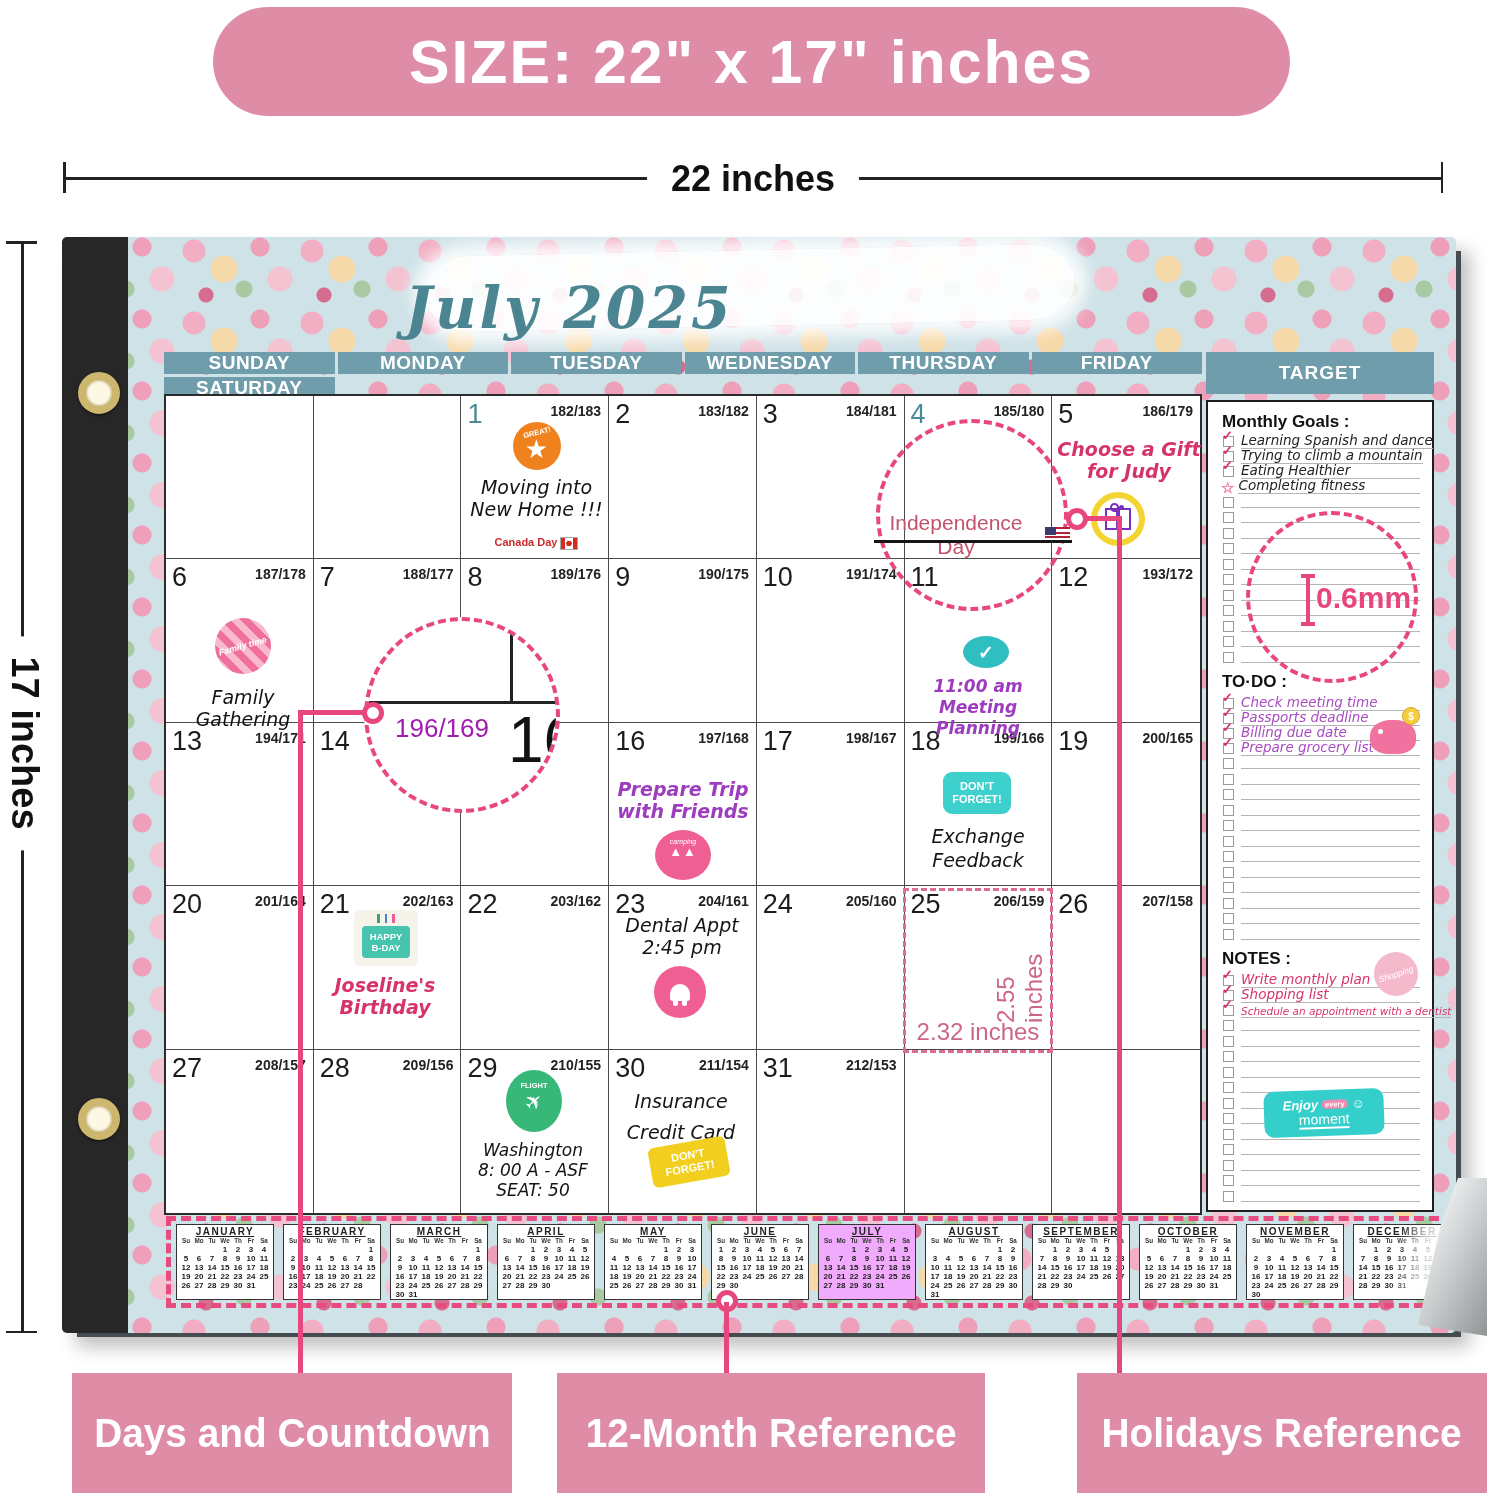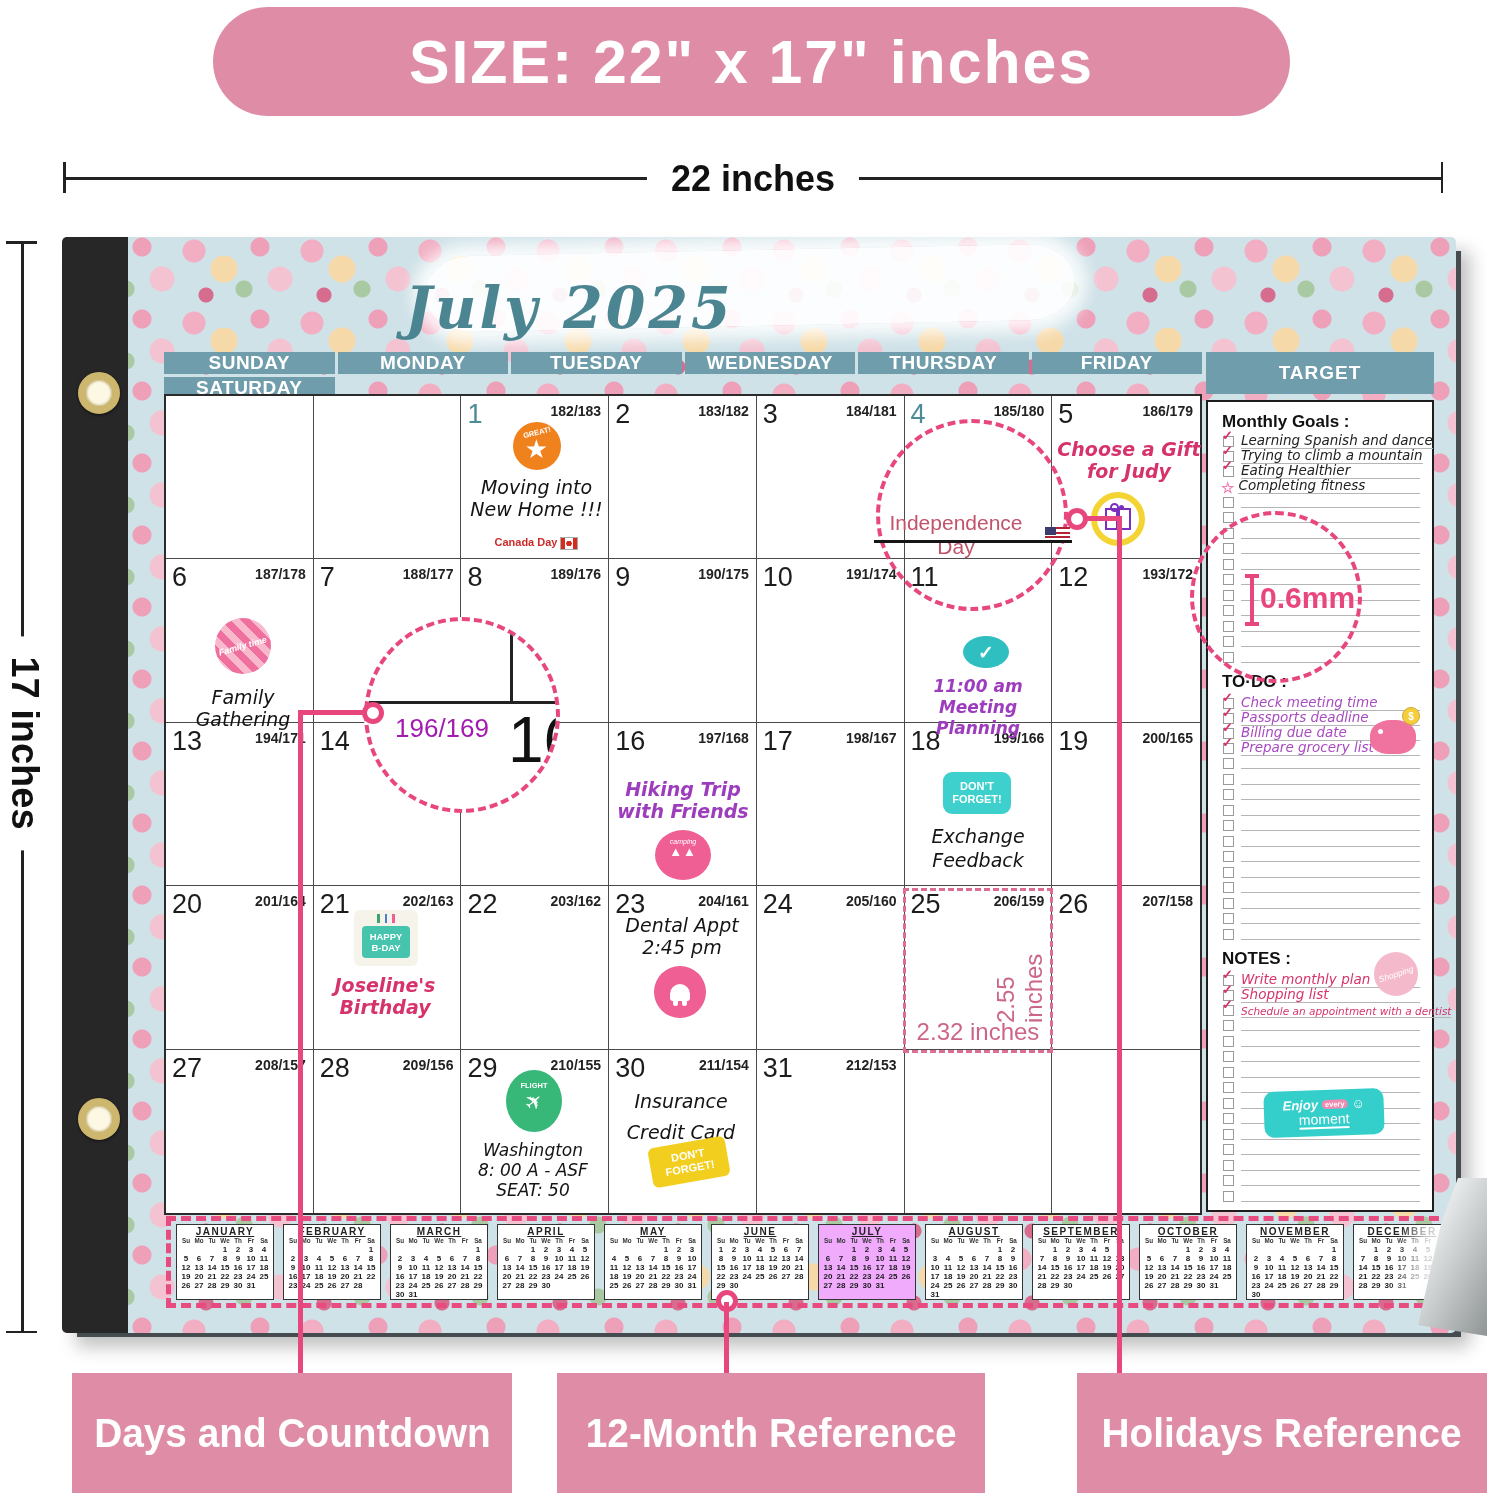--- a/index.html
+++ b/index.html
@@ -93,21 +93,21 @@
     display:flex;align-items:center;justify-content:center;}
   .shopping{position:absolute;right:14px;top:550px;width:44px;height:44px;border-radius:50%;
     background:#f5b9cc;display:flex;align-items:center;justify-content:center;z-index:3;}
   .shopping span{color:#fff;font-size:8.5px;font-style:italic;transform:rotate(-18deg);}
   .moment{position:absolute;left:56px;top:688px;width:120px;height:46px;background:#35cfcb;border-radius:10px;
     transform:rotate(-2deg);z-index:3;display:flex;flex-direction:column;align-items:center;justify-content:center;color:#fff;}
   .moment .r1{font-size:13px;font-weight:bold;font-style:italic;display:flex;align-items:center;gap:4px;}
   .moment .r1 .every{font-size:7.5px;background:#f08ab0;border-radius:6px;padding:0 3px;font-style:normal;}
   .moment .r2{font-size:14px;border-bottom:2px solid #fff;line-height:15px;}
   
-  .mm-circle{position:absolute;left:1190px;top:511px;width:172px;height:172px;border-radius:50%;
+  .mm-circle{position:absolute;left:1246px;top:511px;width:172px;height:172px;border-radius:50%;
     border:4px dashed #e8477e;box-sizing:border-box;z-index:4;}
   .mm-circle .lbl{position:absolute;left:66px;top:66px;font-size:30px;font-weight:bold;color:#e8477e;
     text-shadow:0 0 4px #fff,0 0 4px #fff;}
   .ibeam{position:absolute;left:56px;top:59px;width:4px;height:52px;background:#e8477e;}
   .ibeam::before,.ibeam::after{content:"";position:absolute;left:-5px;width:14px;height:4px;background:#e8477e;}
   .ibeam::before{top:0;} .ibeam::after{bottom:0;}
   
   .mag{position:absolute;left:364px;top:617px;width:196px;height:196px;border-radius:50%;background:#fff;
     border:4px dashed #e8477e;box-sizing:border-box;overflow:hidden;z-index:5;}
   .mag .lh{position:absolute;left:0;right:0;top:80px;height:2.5px;background:#222;}
@@ -343,21 +343,21 @@
   </div>
 <div class="ev" id="ev11">
   <div>
       <div class="line">11:00 am</div>
       <div class="line">Meeting Planning</div>
     </div>
 </div>
 
 <div class="ev purple" id="ev16">
   <div>
-      <div class="line">Hiking Trip</div>
+      <div class="line">Prepare Trip</div>
       <div class="line">with Friends</div>
     </div>
 </div>
 <div class="stk-camp">
   <div class="t">camping</div>
   <div class="s">▲▲</div>
 </div>
 
 <div class="stk-forget" id="stk18">
     <div class="line">DON'T</div>

